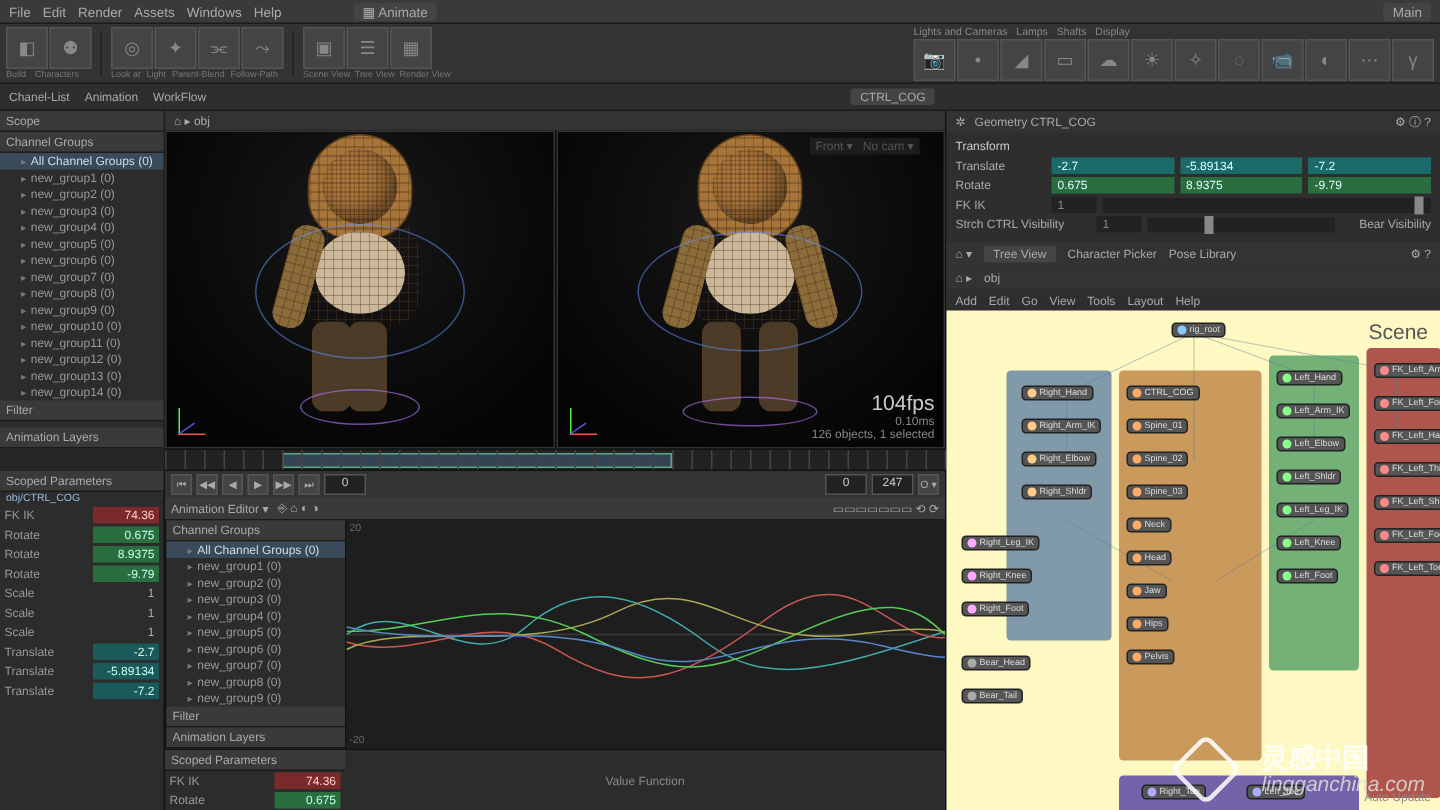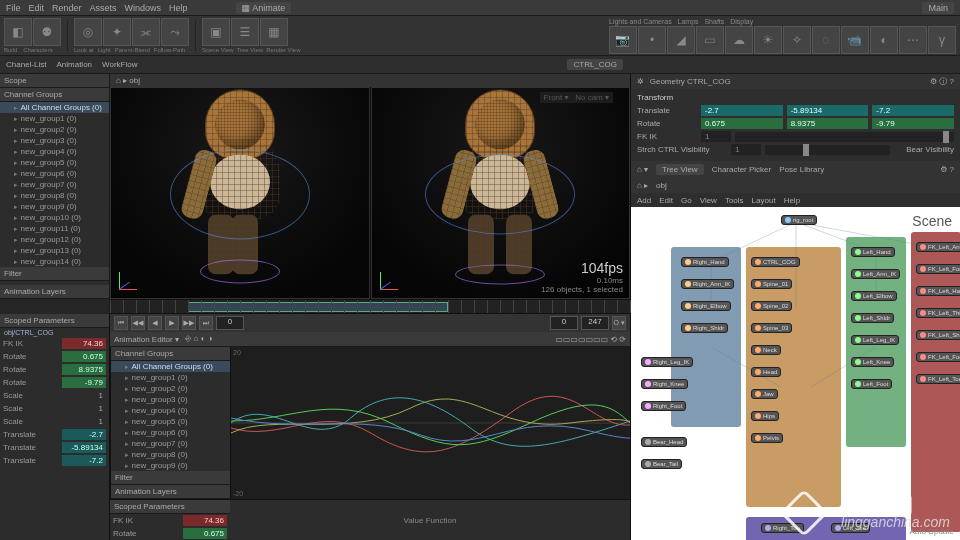--- a/index.html
+++ b/index.html
@@ -68,21 +68,21 @@
   .geo-row .glbl { width:60px; font-size:8px; color:#aaa;}
   .geo-field { flex:1; padding:1px 4px; font-size:8px; text-align:left;}
   .gf-teal { background:#1a6a6a; color:#dff;}
   .gf-green { background:#2a6e3f; color:#dff;}
   .gf-dark { background:#222; color:#888;}
   .slider-track { flex:1; height:10px; background:#222; position:relative;}
   .slider-thumb { position:absolute; top:-1px; left:30%; width:6px; height:12px; background:#888;}
   .node-editor { flex:1; background:#2a2a2a; display:flex; flex-direction:column;}
   .ne-tabs { background:#333; height:16px; display:flex; align-items:center; gap:8px; padding:0 6px; font-size:8px;}
   .ne-menu { background:#2e2e2e; height:14px; display:flex; align-items:center; gap:8px; padding:0 6px; font-size:8px;}
-  .ne-canvas { flex:1; background:#ffffff; position:relative; overflow:hidden;}
+  .ne-canvas { flex:1; background:#fef9c3; position:relative; overflow:hidden;}
   .ne-group { position:absolute; border-radius:3px; opacity:0.85;}
   .ne-node { position:absolute; background:#555; border:1px solid #222; border-radius:3px; font-size:6px; color:#ddd; padding:1px 3px; display:flex; align-items:center; gap:2px; white-space:nowrap;}
   .ne-node .dot { width:6px; height:6px; border-radius:50%;}
   .scene-label { position:absolute; top:6px; right:8px; font-size:14px; color:#555;}
   .watermark { position:absolute; right:10px; bottom:10px; display:flex; align-items:center; gap:20px; opacity:0.85;}
   .watermark .logo { width:34px; height:34px; border:3px solid #fff; border-radius:6px; transform:rotate(45deg);}
   .watermark .txt { color:#fff; font-size:18px; font-weight:bold; line-height:1;}
   .watermark .sub { color:#ddd; font-size:14px;font-style:italic;}
   svg.curves path { fill:none; stroke-width:1;}
   svg.wires line { stroke:#5a7a9a; stroke-width:0.6; opacity:0.5;}

